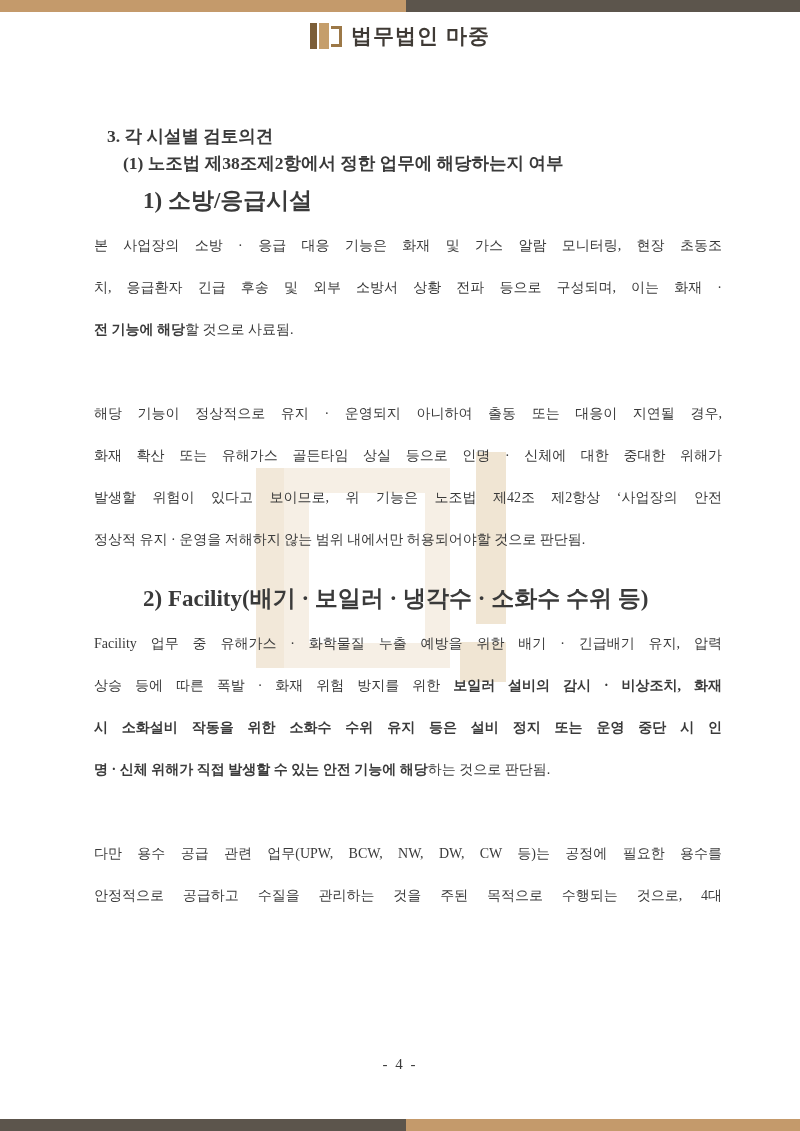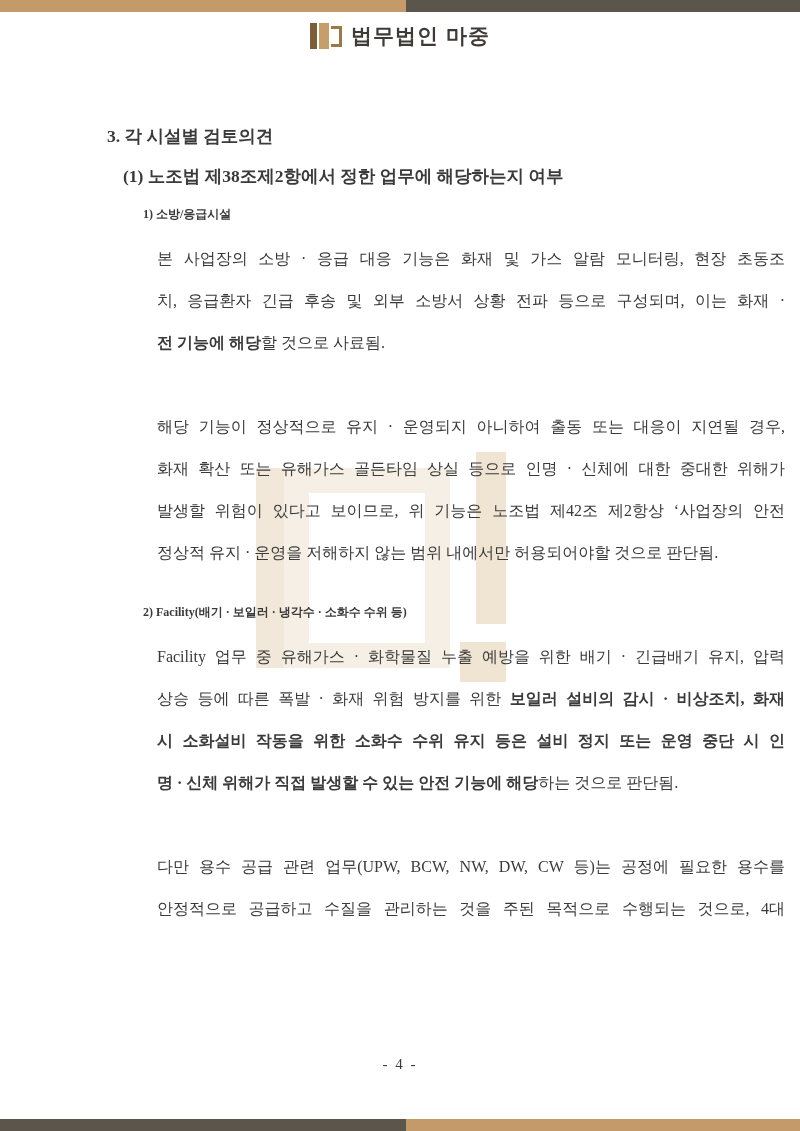--- a/index.html
+++ b/index.html
@@ -28,24 +28,24 @@
   
   .watermark{position:absolute;left:256px;top:452px;width:250px;height:236px;z-index:0;}
   .wm-left{position:absolute;left:0;top:16px;width:28px;height:200px;background:#f2e8d9;}
   .wm-square{position:absolute;left:28px;top:16px;width:166px;height:200px;border:25px solid #f6efe5;box-sizing:border-box;}
   .wm-bar{position:absolute;right:0;top:0;width:30px;height:172px;background:#f0e5d3;}
   .wm-foot{position:absolute;right:0;top:190px;width:46px;height:40px;background:#f0e5d3;}
 
   
   .doc{position:relative;z-index:1;padding-left:37px;}
   .h-section{margin:68px 0 0 70px;font-size:17.5px;font-weight:700;line-height:24px;}
-  .h-subsection{margin:16px 0 0 86px;font-size:17.5px;font-weight:700;line-height:24px;}
-  .item-heading{margin:26px 0 0 106px;font-size:12px;font-weight:700;line-height:24px;}
+  .h-subsection{margin:3px 0 0 86px;font-size:17.5px;font-weight:700;line-height:24px;}
+  .item-heading{margin:26px 0 0 106px;font-size:23px;font-weight:700;line-height:24px;}
   .item-heading.first{margin-top:14px;}
-  .para{width:628px;margin:42px 0 0 120px;font-size:16px;line-height:42px;}
+  .para{width:628px;margin:42px 0 0 57px;font-size:14px;line-height:42px;}
   .para.after-heading{margin-top:12px;}
   .line{white-space:nowrap;text-align:justify;text-align-last:justify;overflow:hidden;}
   .line.last{text-align-last:left;}
   .b{font-weight:700;}
 
   
   .page-num{position:absolute;left:0;bottom:58px;width:100%;text-align:center;font-size:15px;letter-spacing:2px;color:#3a3a3a;z-index:1;}
 </style>
 </head>
 <body>

